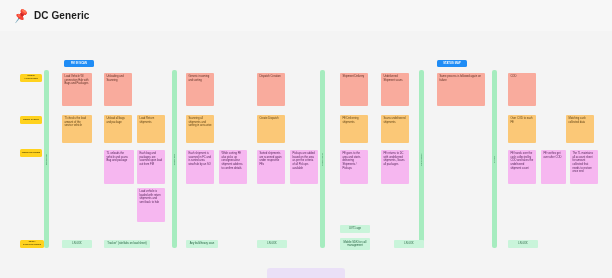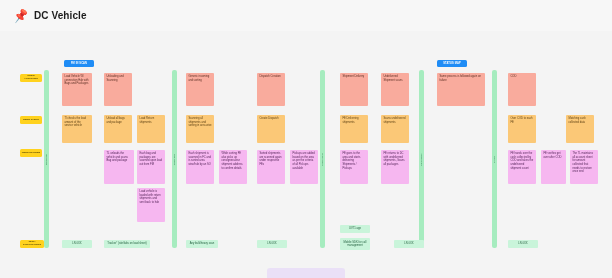--- a/index.html
+++ b/index.html
@@ -78,21 +78,21 @@
     opacity:.85;
   }
 </style>
 </head>
 <body>
 
 <div id="board">
 
   <div class="header">
     <span class="pin">📌</span>
-    <span class="title">DC Vehicle</span>
+    <span class="title">DC Generic</span>
   </div>
 
   <div id="layer-dividers">
       <div class="abs divider" style="left: 44px; top: 70px; width: 5px; height: 178px;">
         <span>INBOUND</span>
       </div>
       <div class="abs divider" style="left: 172px; top: 70px; width: 5px; height: 178px;">
         <span>SORTING</span>
       </div>
       <div class="abs divider" style="left: 320px; top: 70px; width: 5px; height: 178px;">

